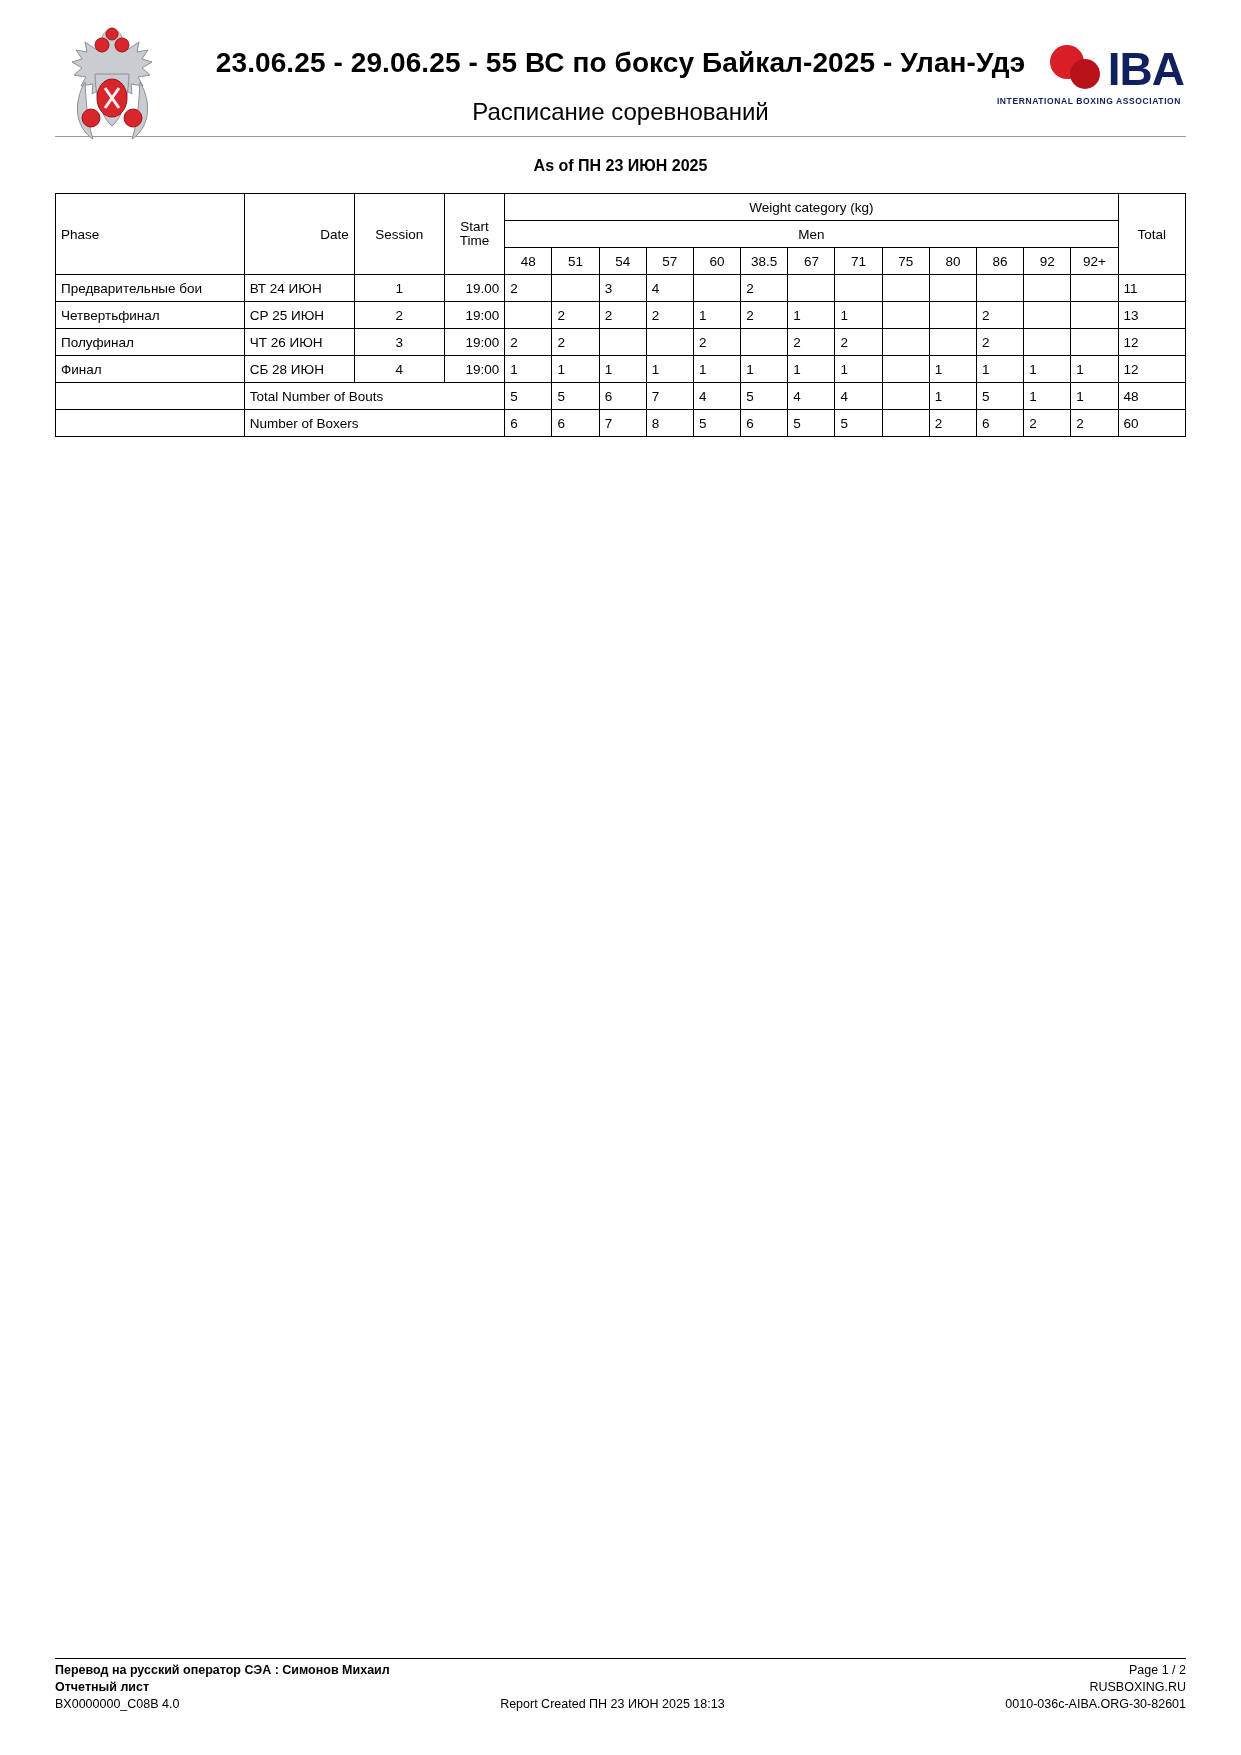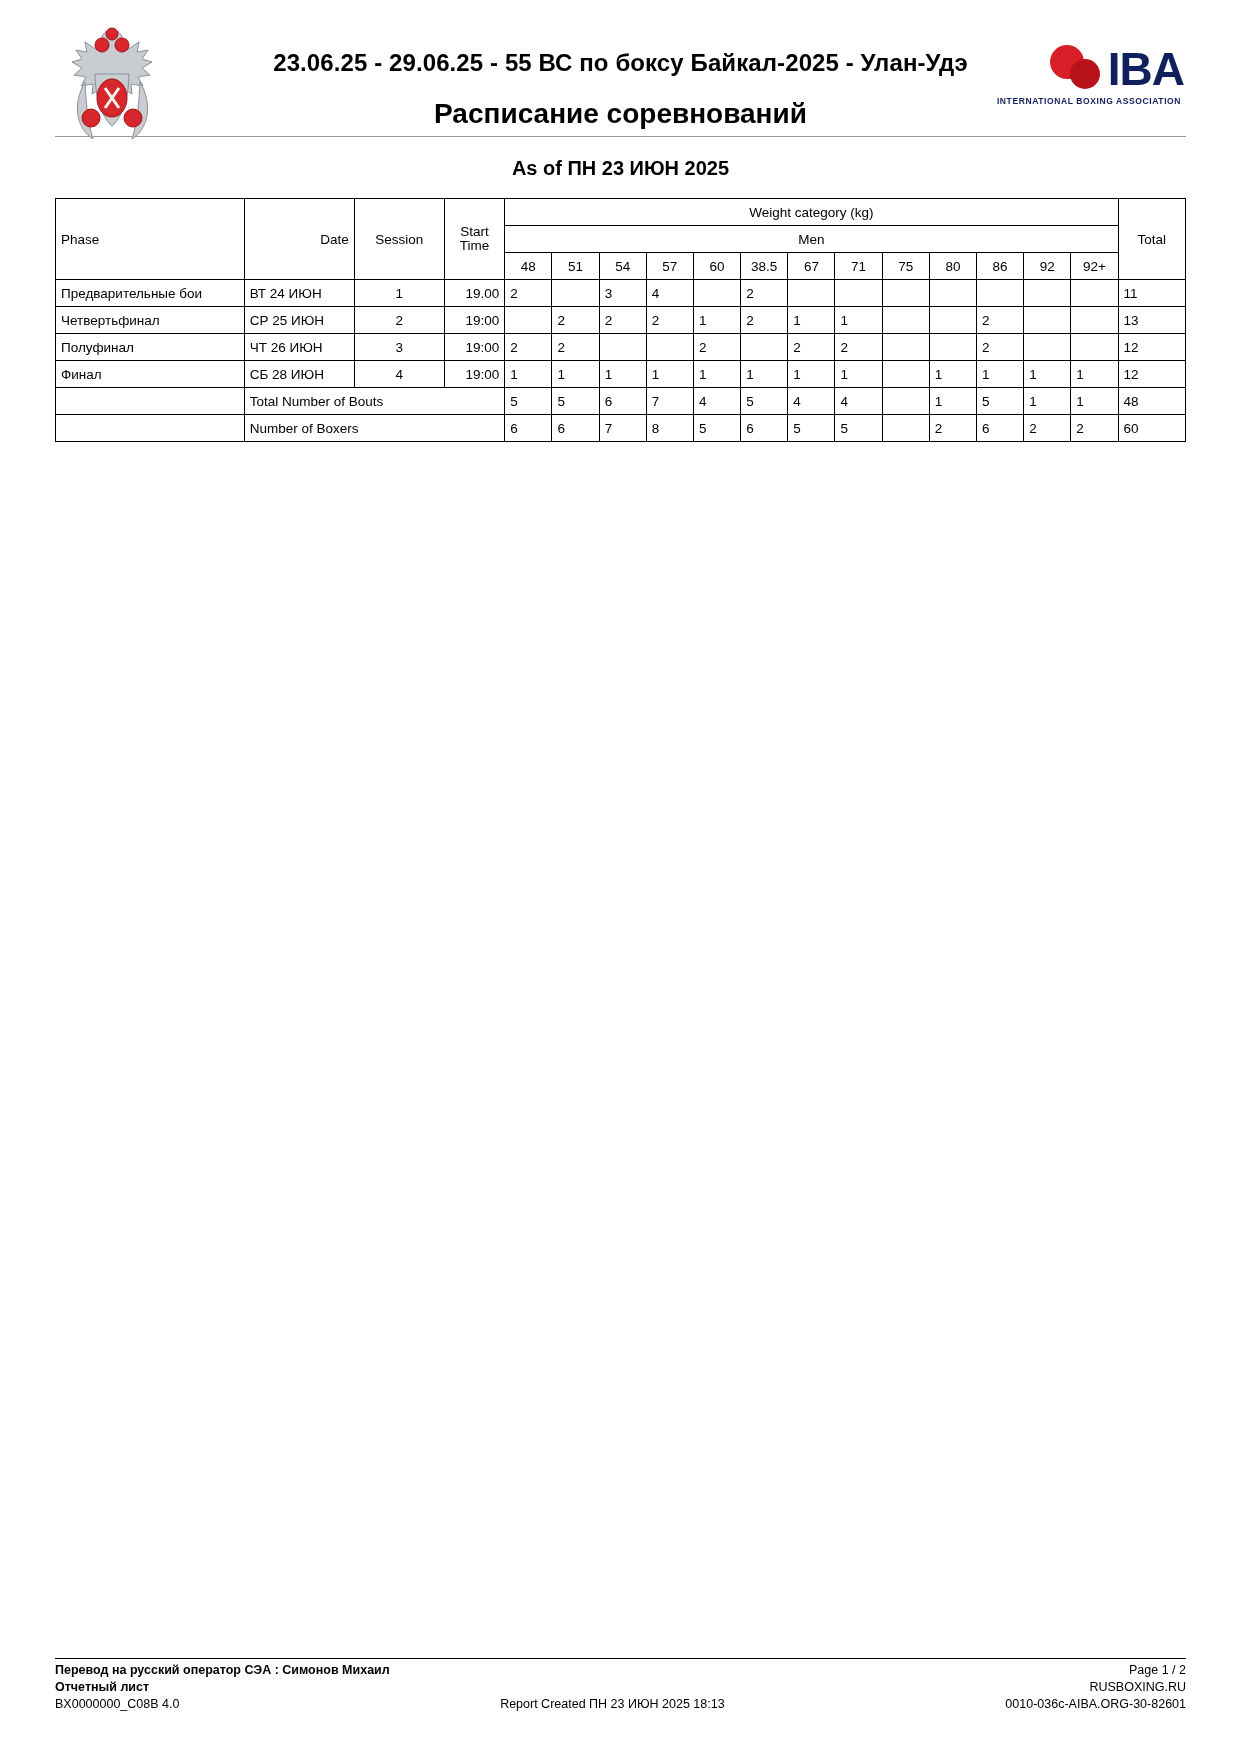--- a/index.html
+++ b/index.html
@@ -36,29 +36,29 @@
     left: 0px;
     top: 22px;
     width: 115px;
     height: 125px;
   }
   .titles {
     text-align: center;
     padding: 0 140px;
   }
   .title-main {
-    font-size: 24px;
+    font-size: 28px;
     font-weight: bold;
     letter-spacing: 0.1px;
     line-height: 30px;
     margin-top: 26px;
   }
   .title-sub {
-    font-size: 28px;
-    font-weight: bold;
+    font-size: 24px;
+    font-weight: normal;
     margin-top: 20px;
   }
   .iba-logo {
     position: absolute;
     right: 2px;
     top: 40px;
     width: 190px;
     height: 75px;
     text-align: center;
   }
@@ -102,21 +102,21 @@
     font-weight: bold;
     margin-top: -2px;
   }
   .hr-top {
     border: none;
     border-top: 1px solid #9a9a9a;
     margin: 6px 0 0 0;
   }
   .asof {
     text-align: center;
-    font-size: 20px;
+    font-size: 16px;
     font-weight: bold;
     margin-top: 20px;
     margin-bottom: 18px;
   }
 
   
   table.sched {
     border-collapse: collapse;
     width: 100%;
     font-size: 13.5px;

